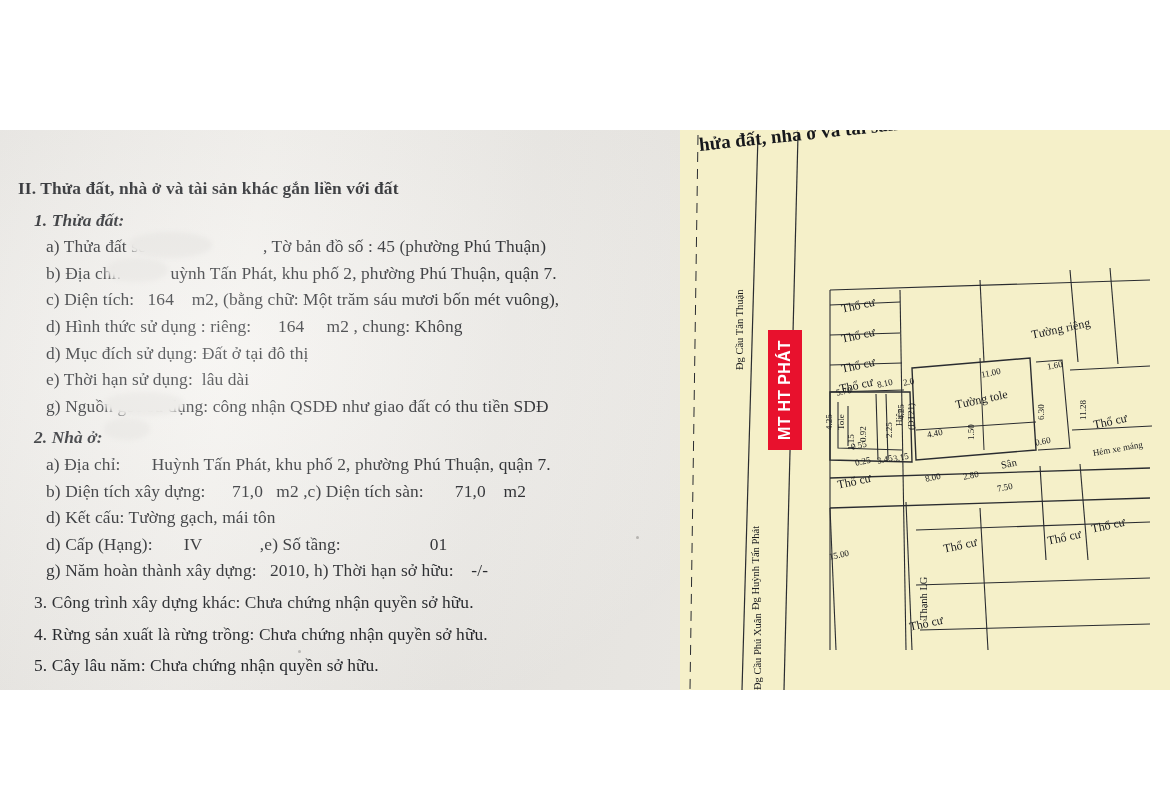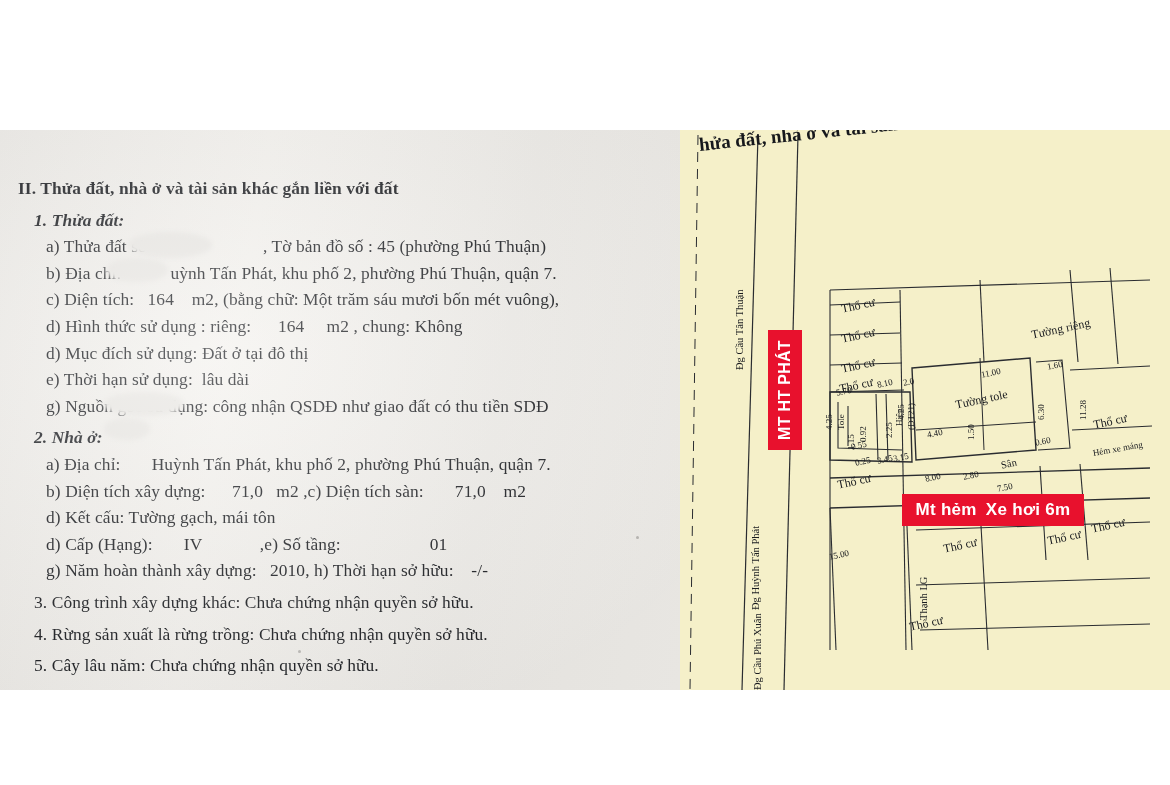--- a/index.html
+++ b/index.html
@@ -235,24 +235,20 @@
         <path d="M390 140 L398 232"></path>
         <path d="M430 138 L438 234"></path>
         <path d="M300 150 L304 232"></path>
       </g>
     </svg>
 
     <div class="map-head">hửa đất, nhà ở và tài sản khác gắn liền với đất</div>
 
     <div class="red-tag tag-vert">
       <span>MT HT PHÁT</span>
-    </div>
-    <div class="red-tag tag-horz">
-      <span>Mt hẻm</span>
-      <span>Xe hơi 6m</span>
     </div>
 
     <div class="lbl lbl-sm rot90" style="left:54px; top:240px;">Đg Cầu Tân Thuận</div>
     <div class="lbl lbl-sm rot90" style="left:70px; top:480px;">Đg Huỳnh Tấn Phát</div>
     <div class="lbl lbl-sm rot90" style="left:72px; top:560px;">Đg Cầu Phú Xuân</div>
     <div class="lbl lbl-sm rot90" style="left:238px; top:490px;">Thạnh LG</div>
     <div class="lbl lbl-xs rot-r2" style="left:412px; top:318px;">Hẻm xe máng</div>
 
     <div class="lbl lbl-md rot-r" style="left:160px; top:172px;">Thổ cư</div>
     <div class="lbl lbl-md rot-r" style="left:160px; top:202px;">Thổ cư</div>

